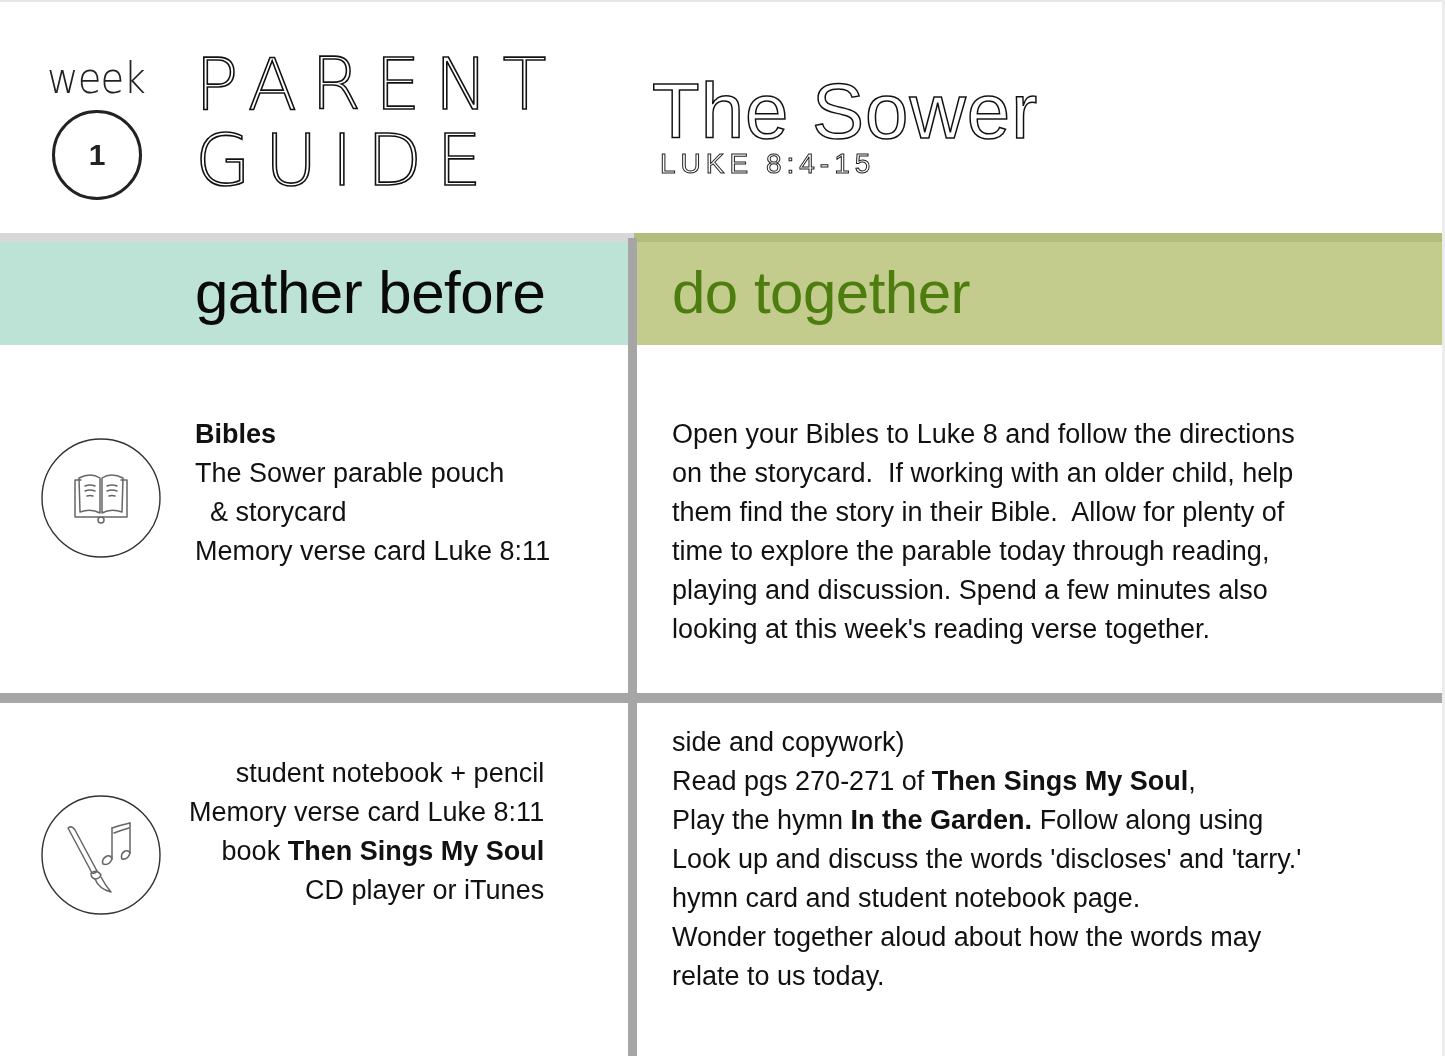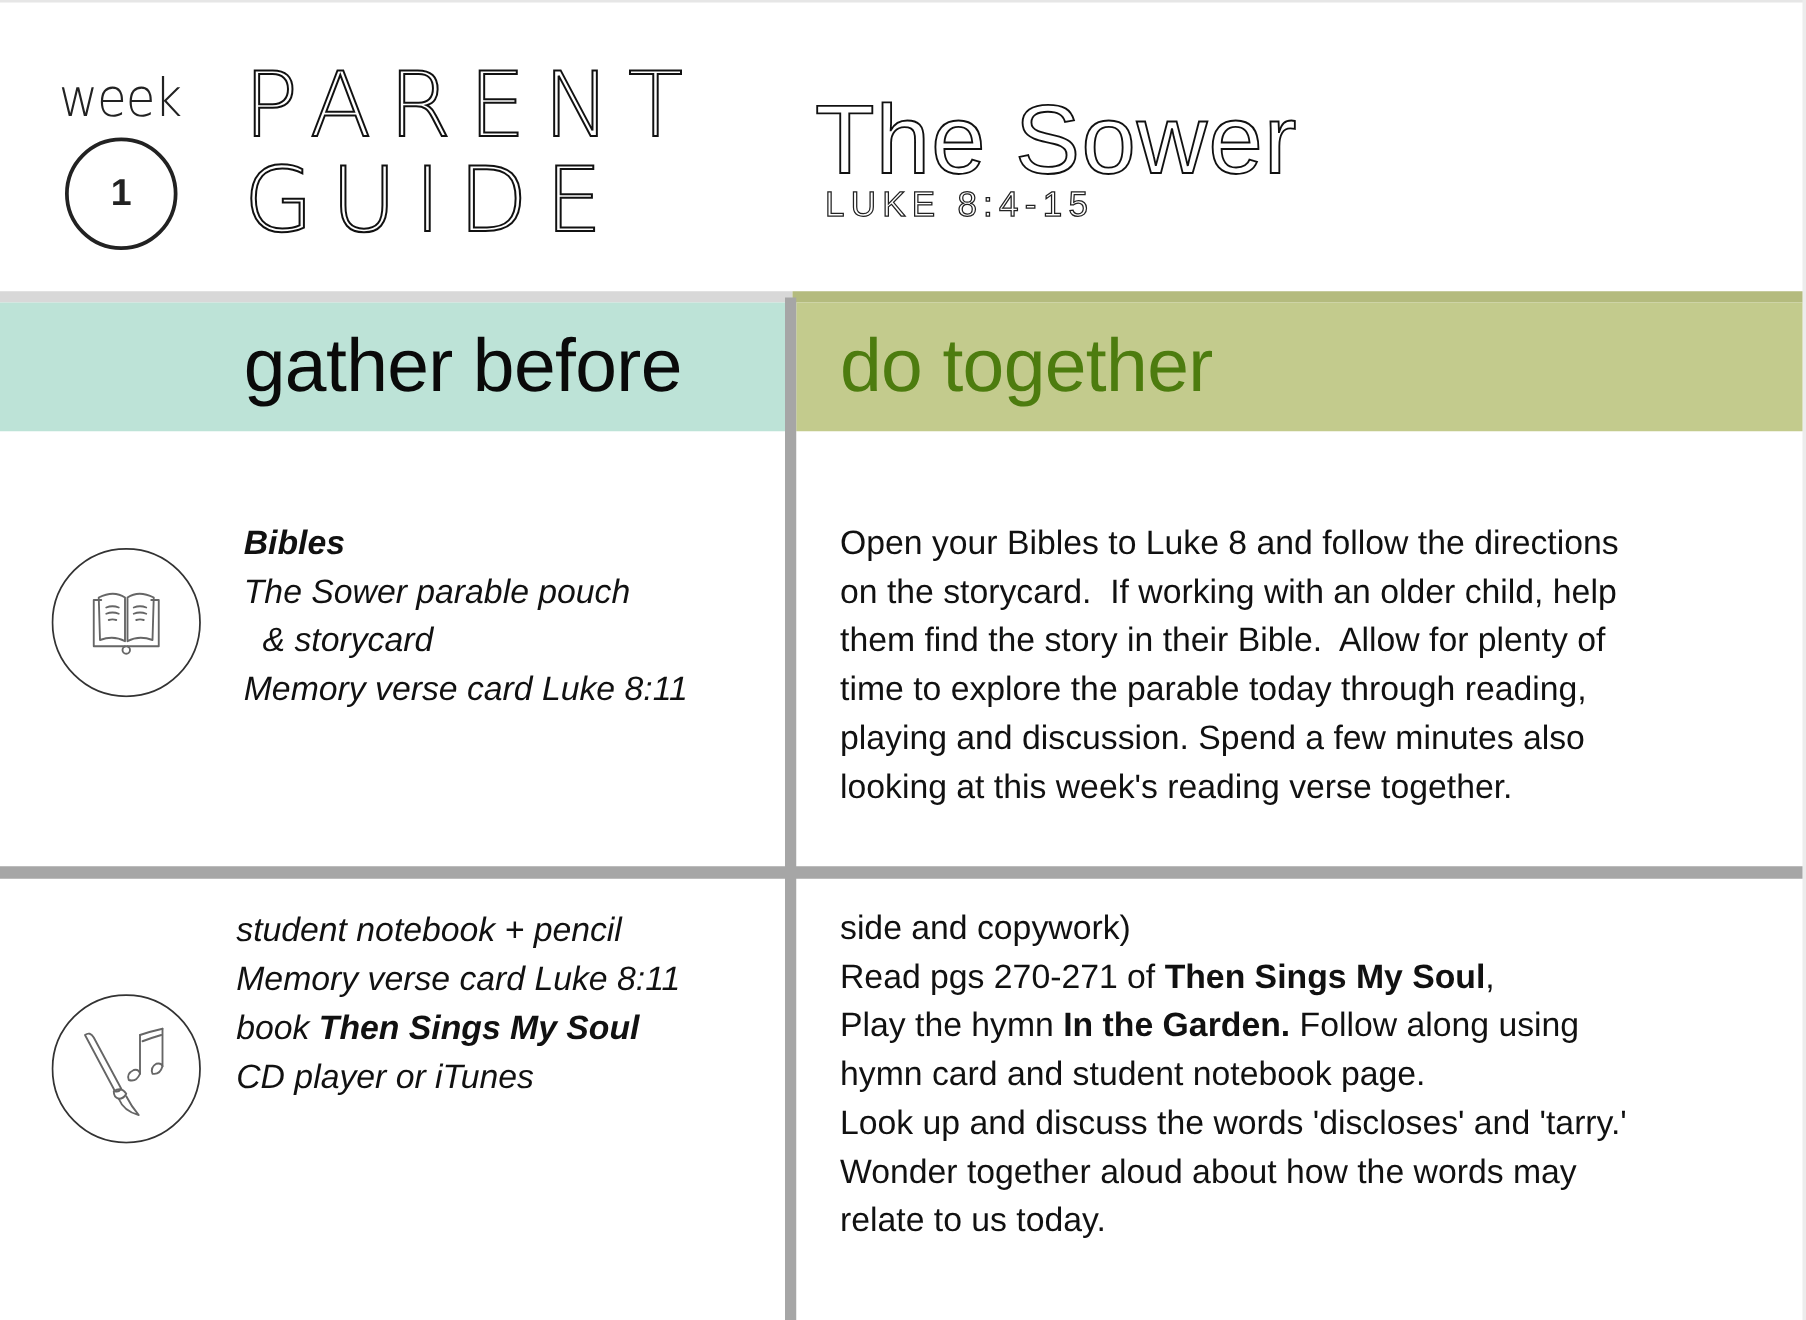--- a/index.html
+++ b/index.html
@@ -35,22 +35,22 @@
     .h-divider { position: absolute; left: 0; top: 693px; width: 1442px; height: 10px; background: #a6a6a6; }
 
     
     .icon-circle { position: absolute; width: 120px; height: 120px; }
     .icon-book { left: 41px; top: 438px; }
     .icon-art { left: 41px; top: 795px; }
 
     
     .gather-list { position: absolute; font-size: 27px; line-height: 39px; color: #111; }
     .gather-list-1 { left: 195px; top: 415px; }
-    .gather-list-2 { left: 189px; top: 725px; }
-    .gather-list div { white-space: pre; font-style: italic; }
+    .gather-list-2 { left: 189px; top: 754px; text-align: right; }
+    .gather-list div { white-space: pre; }
     .bold { font-weight: bold; }
 
     .do-text { position: absolute; left: 672px; font-size: 27px; line-height: 39px; color: #111; width: 760px; }
     .do-text-1 { top: 415px; }
     .do-text-2 { top: 723px; }
     .do-text div { white-space: pre; }
   </style>
 </head>
 <body>
 
@@ -132,17 +132,17 @@
   <div>student notebook + pencil</div>
   <div>Memory verse card Luke 8:11</div>
   <div><span>book </span><span class="bold">Then Sings My Soul</span></div>
   <div>CD player or iTunes</div>
 </div>
 
 <div class="do-text do-text-2">
   <div>side and copywork)</div>
   <div><span>Read pgs 270-271 of </span><span class="bold">Then Sings My Soul</span><span>,</span></div>
   <div><span>Play the hymn </span><span class="bold">In the Garden.</span><span> Follow along using</span></div>
+  <div>Look up and discuss the words 'discloses' and 'tarry.'</div>
   <div>hymn card and student notebook page.</div>
-  <div>Look up and discuss the words 'discloses' and 'tarry.'</div>
   <div>Wonder together aloud about how the words may</div>
   <div>relate to us today.</div>
 </div>
 
 </body></html>

